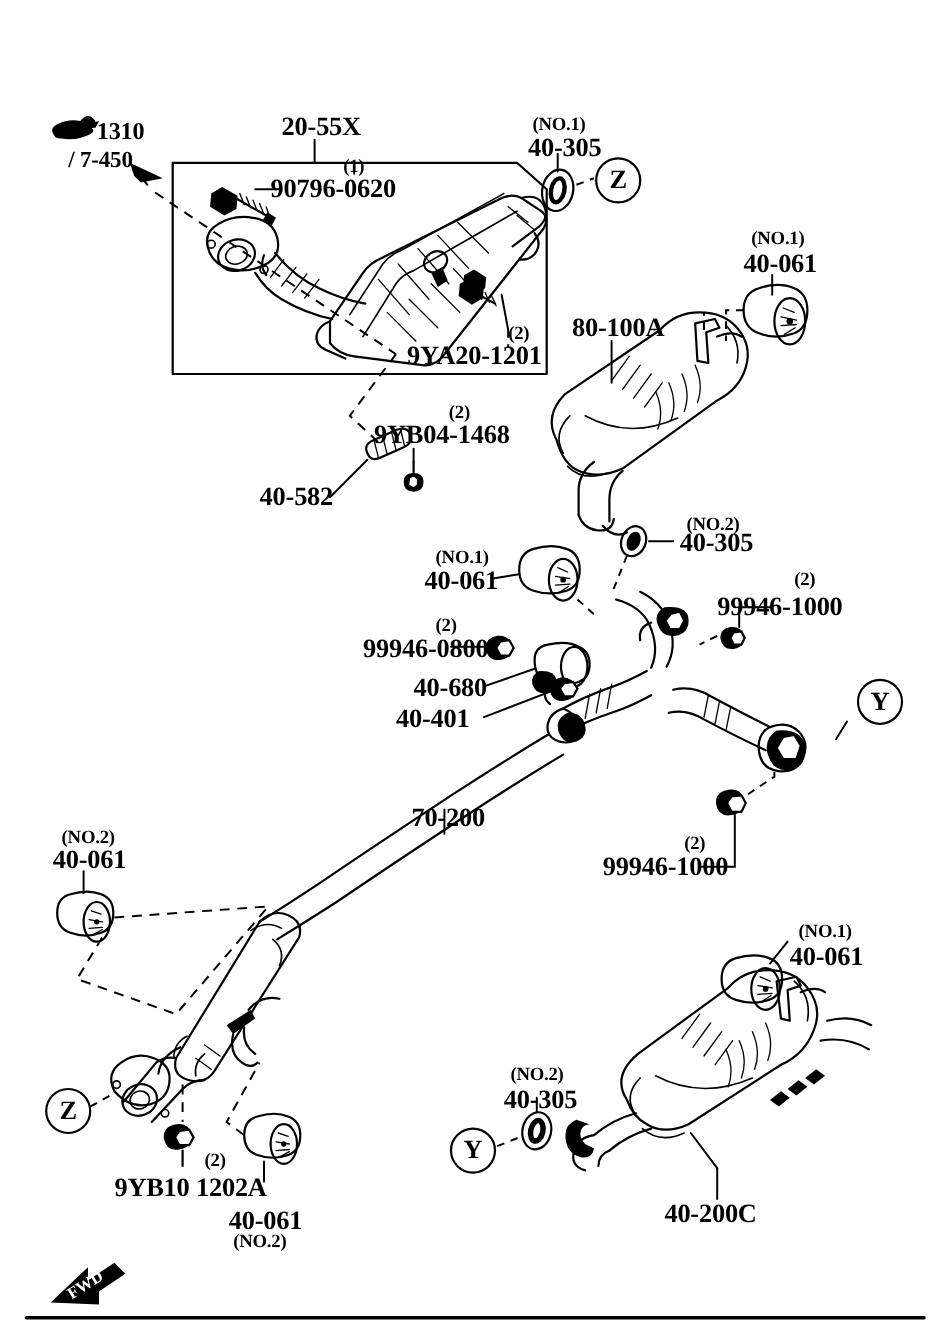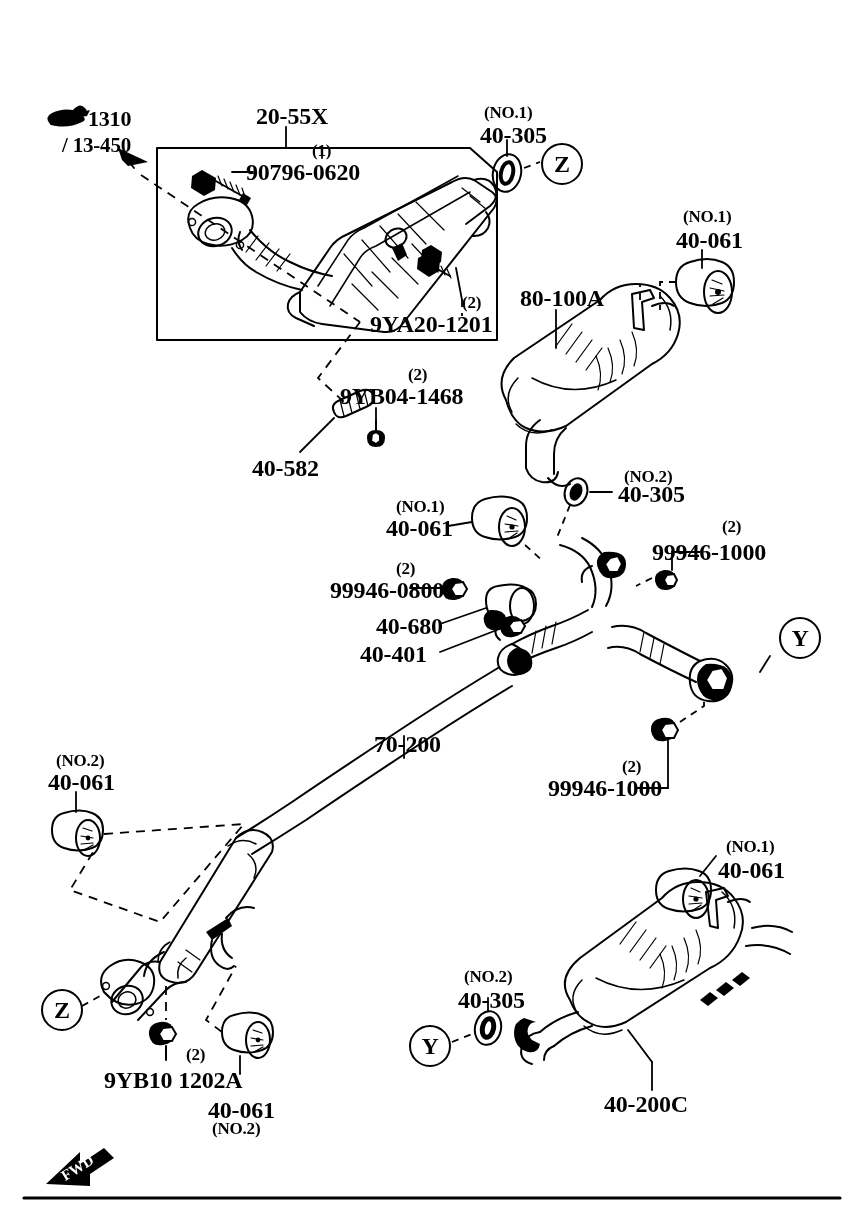--- a/index.html
+++ b/index.html
@@ -336,31 +336,31 @@
 
   <g>
     <path class="blk" d="M46 1184 L80 1152 L80 1164 L104 1148 L114 1158 L90 1174 L90 1186z"></path>
     <text x="80" y="1172" font-size="15" fill="#fff" transform="rotate(-32 80 1172)" text-anchor="middle">FWD</text>
   </g>
 
   <path class="thick" d="M24 1198 L840 1198"></path>
 </svg>
 
 <div class="lbl big" style="left:88px;top:108px;">1310</div>
-<div class="lbl mid" style="left:62px;top:135px;">/ 13-450</div>
+<div class="lbl mid" style="left:62px;top:135px;">/ 7-450</div>
 
 <div class="lbl pn" style="left:256px;top:104px;">20-55X</div>
 <div class="lbl qty" style="left:312px;top:142px;">(1)</div>
 <div class="lbl pn" style="left:246px;top:160px;">90796-0620</div>
 <div class="lbl pn" style="left:370px;top:312px;">9YA20-1201</div>
 <div class="lbl qty" style="left:462px;top:294px;">(2)</div>
 
 <div class="lbl pn" style="left:340px;top:384px;">9YB04-1468</div>
 <div class="lbl qty" style="left:408px;top:366px;">(2)</div>
-<div class="lbl pn" style="left:252px;top:440px;margin-top:16px;">40-582</div>
+<div class="lbl pn" style="left:236px;top:440px;">40-582</div>
 
 <div class="lbl no" style="left:484px;top:104px;">(NO.1)</div>
 <div class="lbl pn" style="left:480px;top:123px;">40-305</div>
 <div class="lbl pn ctr" style="left:552px;top:152px;width:20px;">Z</div>
 
 <div class="lbl no" style="left:683px;top:208px;">(NO.1)</div>
 <div class="lbl pn" style="left:676px;top:228px;">40-061</div>
 
 <div class="lbl pn" style="left:520px;top:286px;">80-100A</div>
 

